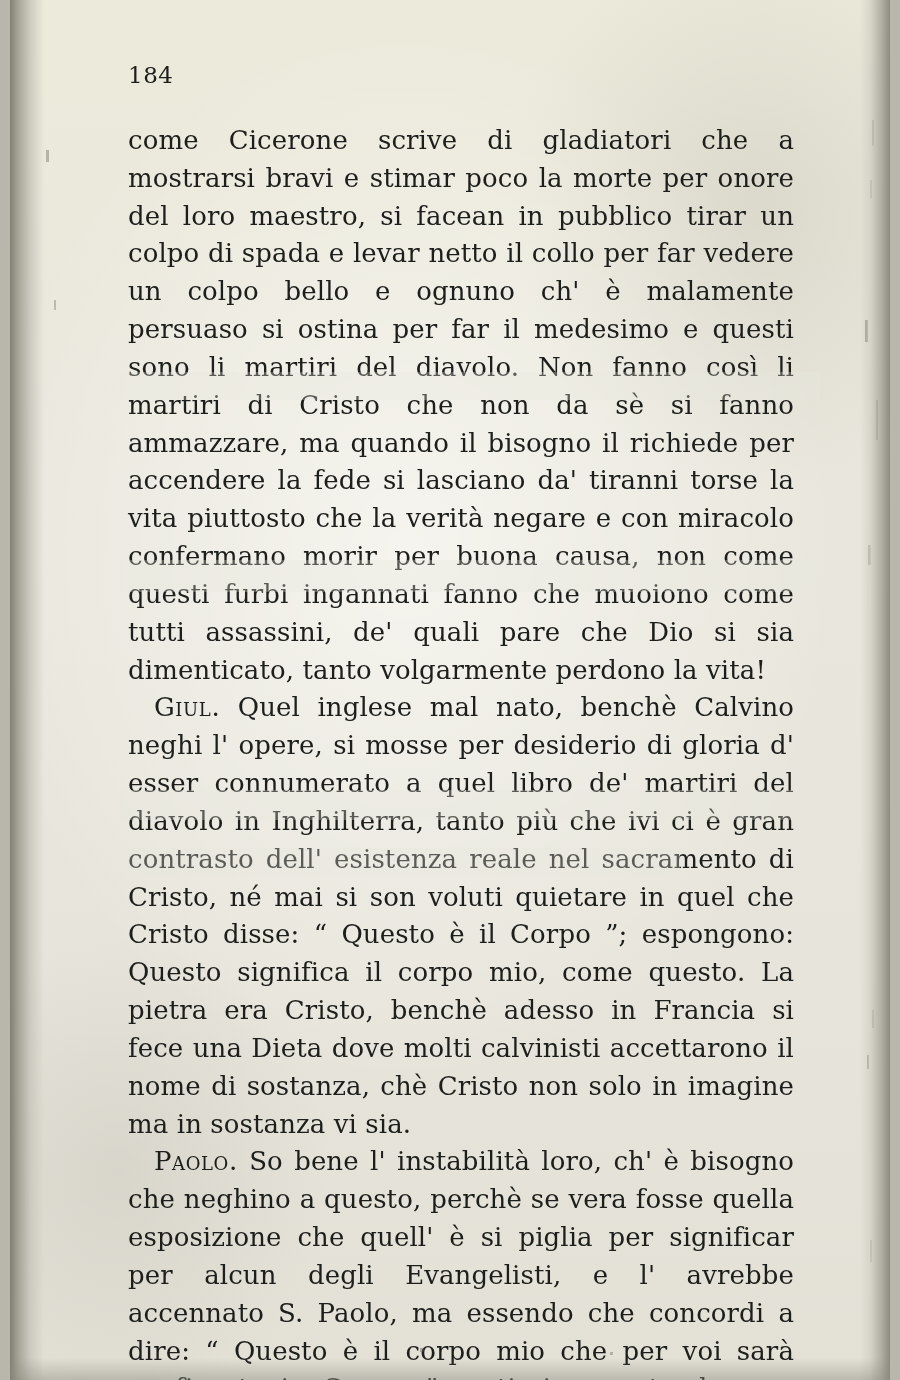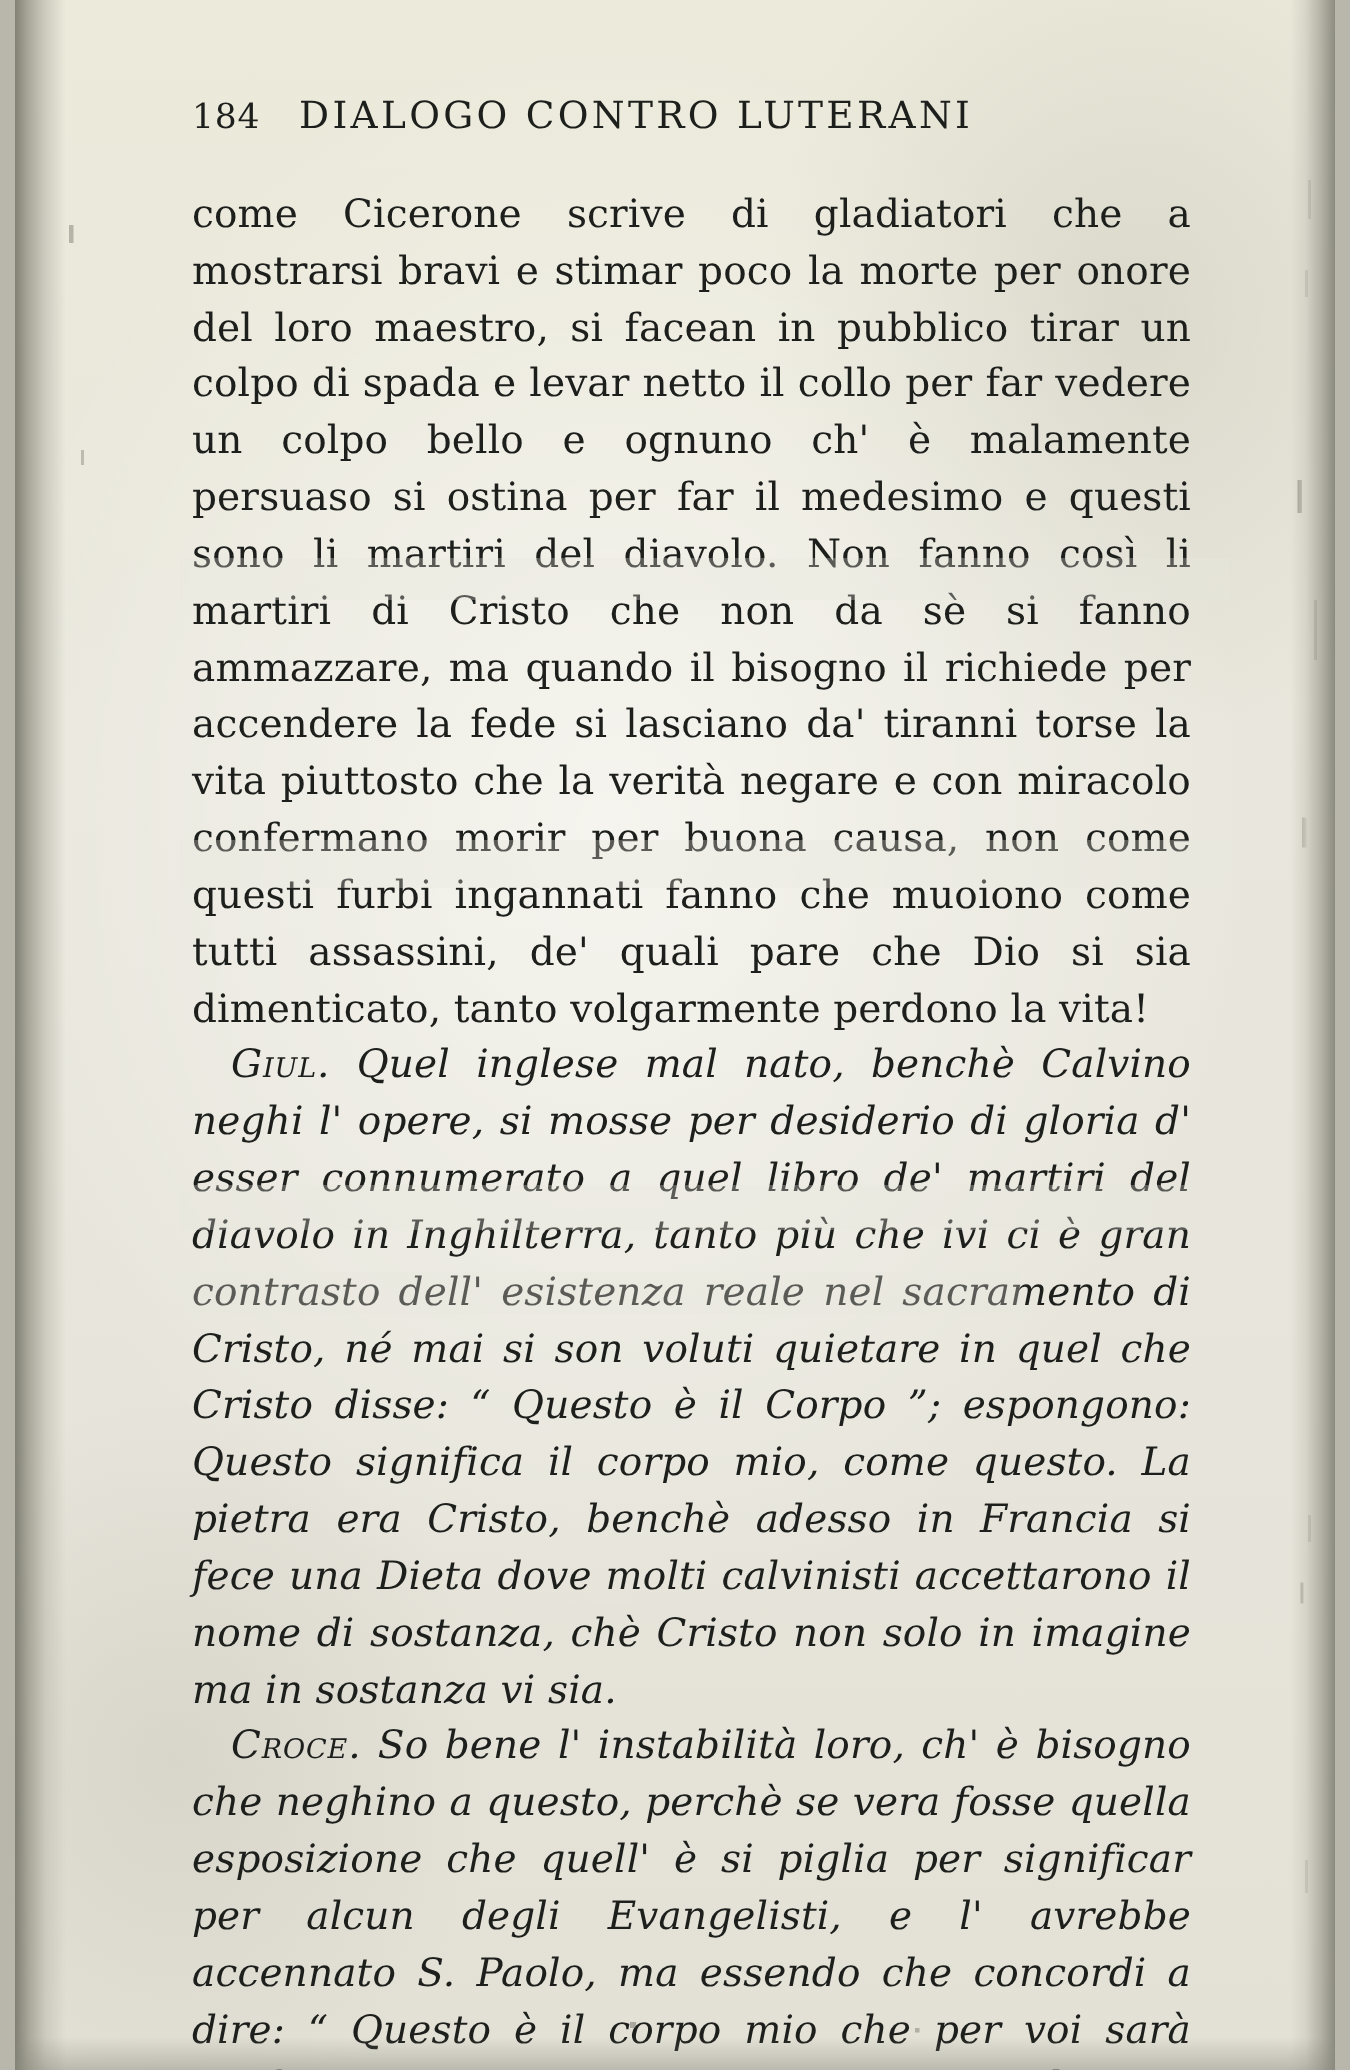--- a/index.html
+++ b/index.html
@@ -81,21 +81,20 @@
     text-align: justify;
     text-justify: inter-word;
     letter-spacing: .1px;
   }
   .para {
     margin: 0;
     text-indent: 0;
   }
   .para.indented {
     text-indent: 26px;
-    font-style: italic;
   }
   .speaker {
     font-variant: small-caps;
     letter-spacing: .6px;
   }
   
   .fade-band {
     position: absolute;
     pointer-events: none;
     background: rgba(233,231,222,0.30);
@@ -115,36 +114,35 @@
 </head>
 <body>
 
 <div class="page">
   <div class="paper-texture"></div>
 
   <div class="content">
 
     <div class="header">
       <span class="folio">184</span>
-      <span class="running-title">DIALOGO CONTRO LUTERANI</span>
     </div>
 
     <div class="body-text">
 
       <p class="para">
         <span>come Cicerone scrive di gladiatori che a mostrarsi bravi e stimar poco la morte per onore del loro maestro, si facean in pubblico tirar un colpo di spada e levar netto il collo per far vedere un colpo bello e ognuno ch' è malamente persuaso si ostina per far il medesimo e questi sono li martiri del diavolo. Non fanno così li martiri di Cristo che non da sè si fanno ammazzare, ma quando il bisogno il richiede per accendere la fede si lasciano da' tiranni torse la vita piuttosto che la verità negare e con miracolo confermano morir per buona causa, non come questi furbi ingannati fanno che muoiono come tutti assassini, de' quali pare che Dio si sia dimenticato, tanto volgarmente perdono la vita!</span>
       </p>
 
       <p class="para indented">
         <span class="speaker">Giul.</span>
         <span>Quel inglese mal nato, benchè Calvino neghi l' opere, si mosse per desiderio di gloria d' esser connumerato a quel libro de' martiri del diavolo in Inghilterra, tanto più che ivi ci è gran contrasto dell' esistenza reale nel sacramento di Cristo, né mai si son voluti quietare in quel che Cristo disse: “ Questo è il Corpo ”; espongono: Questo significa il corpo mio, come questo. La pietra era Cristo, benchè adesso in Francia si fece una Dieta dove molti calvinisti accettarono il nome di sostanza, chè Cristo non solo in imagine ma in sostanza vi sia.</span>
       </p>
 
       <p class="para indented">
-        <span class="speaker">Croce.</span>
+        <span class="speaker">Paolo.</span>
         <span>So bene l' instabilità loro, ch' è bisogno che neghino a questo, perchè se vera fosse quella esposizione che quell' è si piglia per significar per alcun degli Evangelisti, e l' avrebbe accennato S. Paolo, ma essendo che concordi a dire: “ Questo è il corpo mio che per voi sarà conficcato in Croce, ” certissimamente dovemo credere il senso della Chiesa nostra con molti miracoli confirmato, come si legge nell' istorie settentrionali. Avvertirono ancora che ci è segno sostanziale e non sustanziale; il primo è il vino che si mette in un bicchiere al Signore che dentro una bottega si vende del vino, secondo è nel bicchiere dipinto</span>
       </p>
 
     </div>
   </div>
 
   <div class="fade-band fb1"></div>
   <div class="fade-band fb2"></div>
   <div class="fade-band fb3"></div>
   <div class="fade-band fb4"></div>

